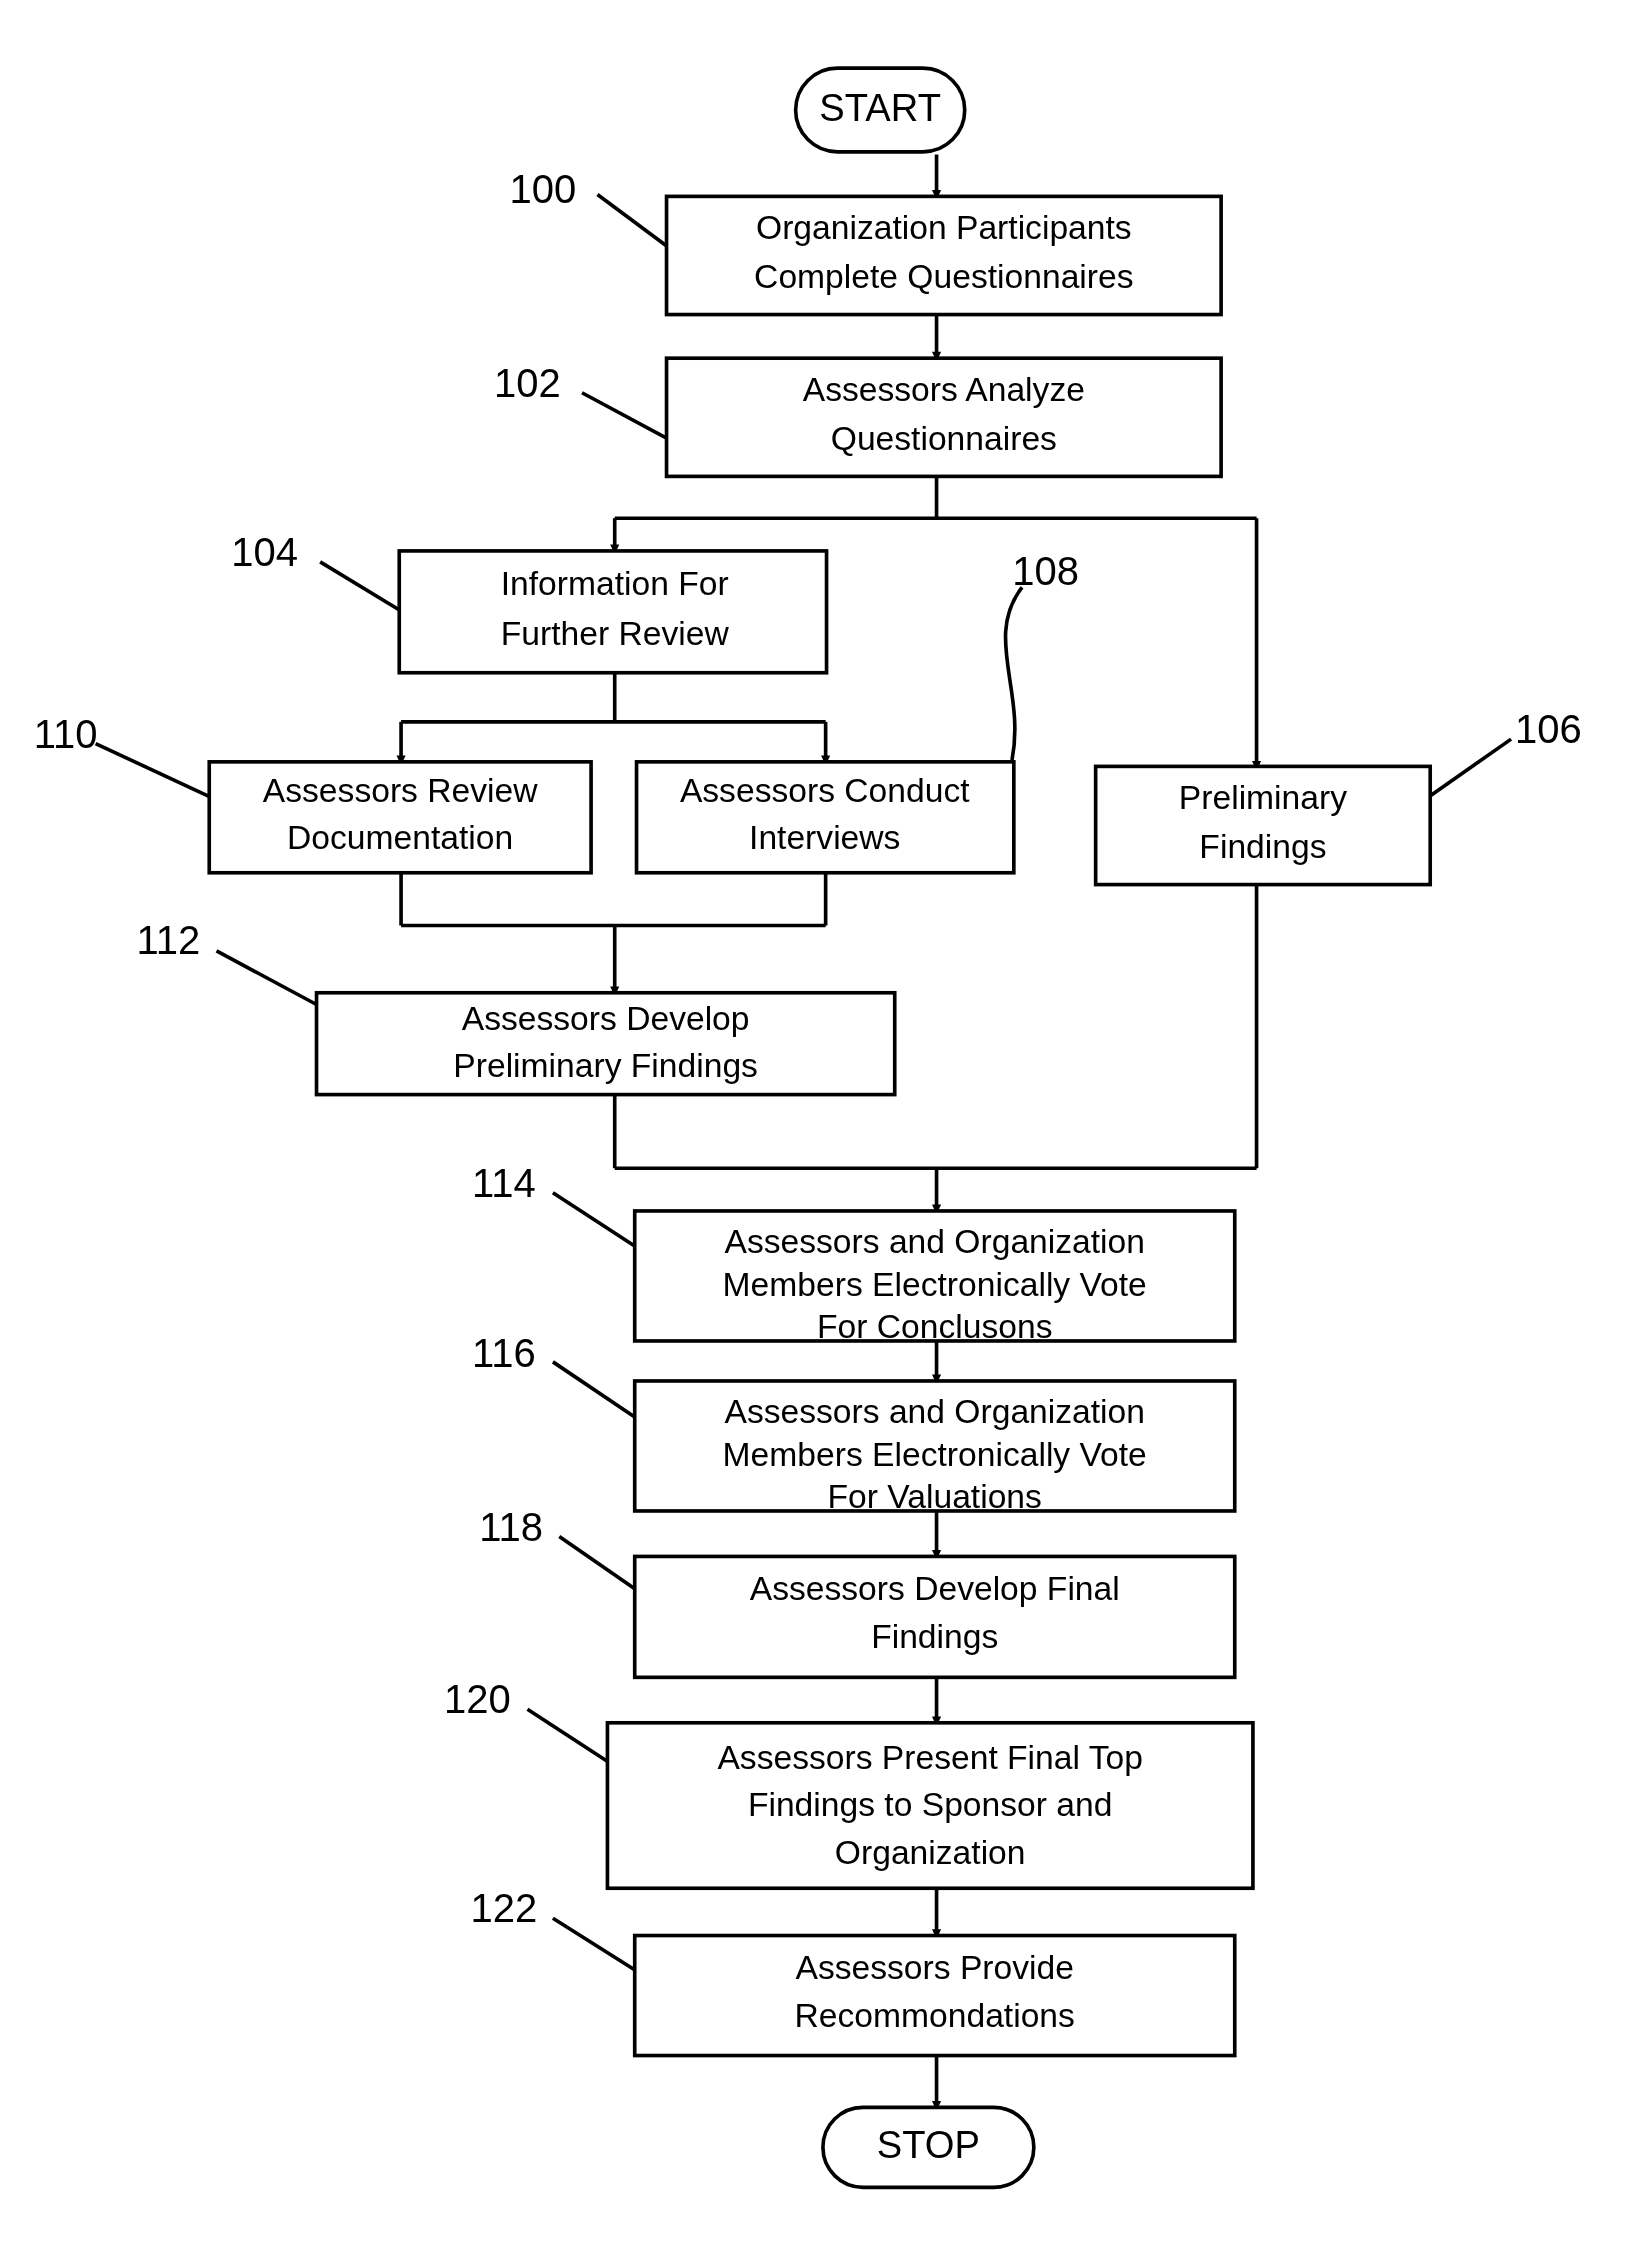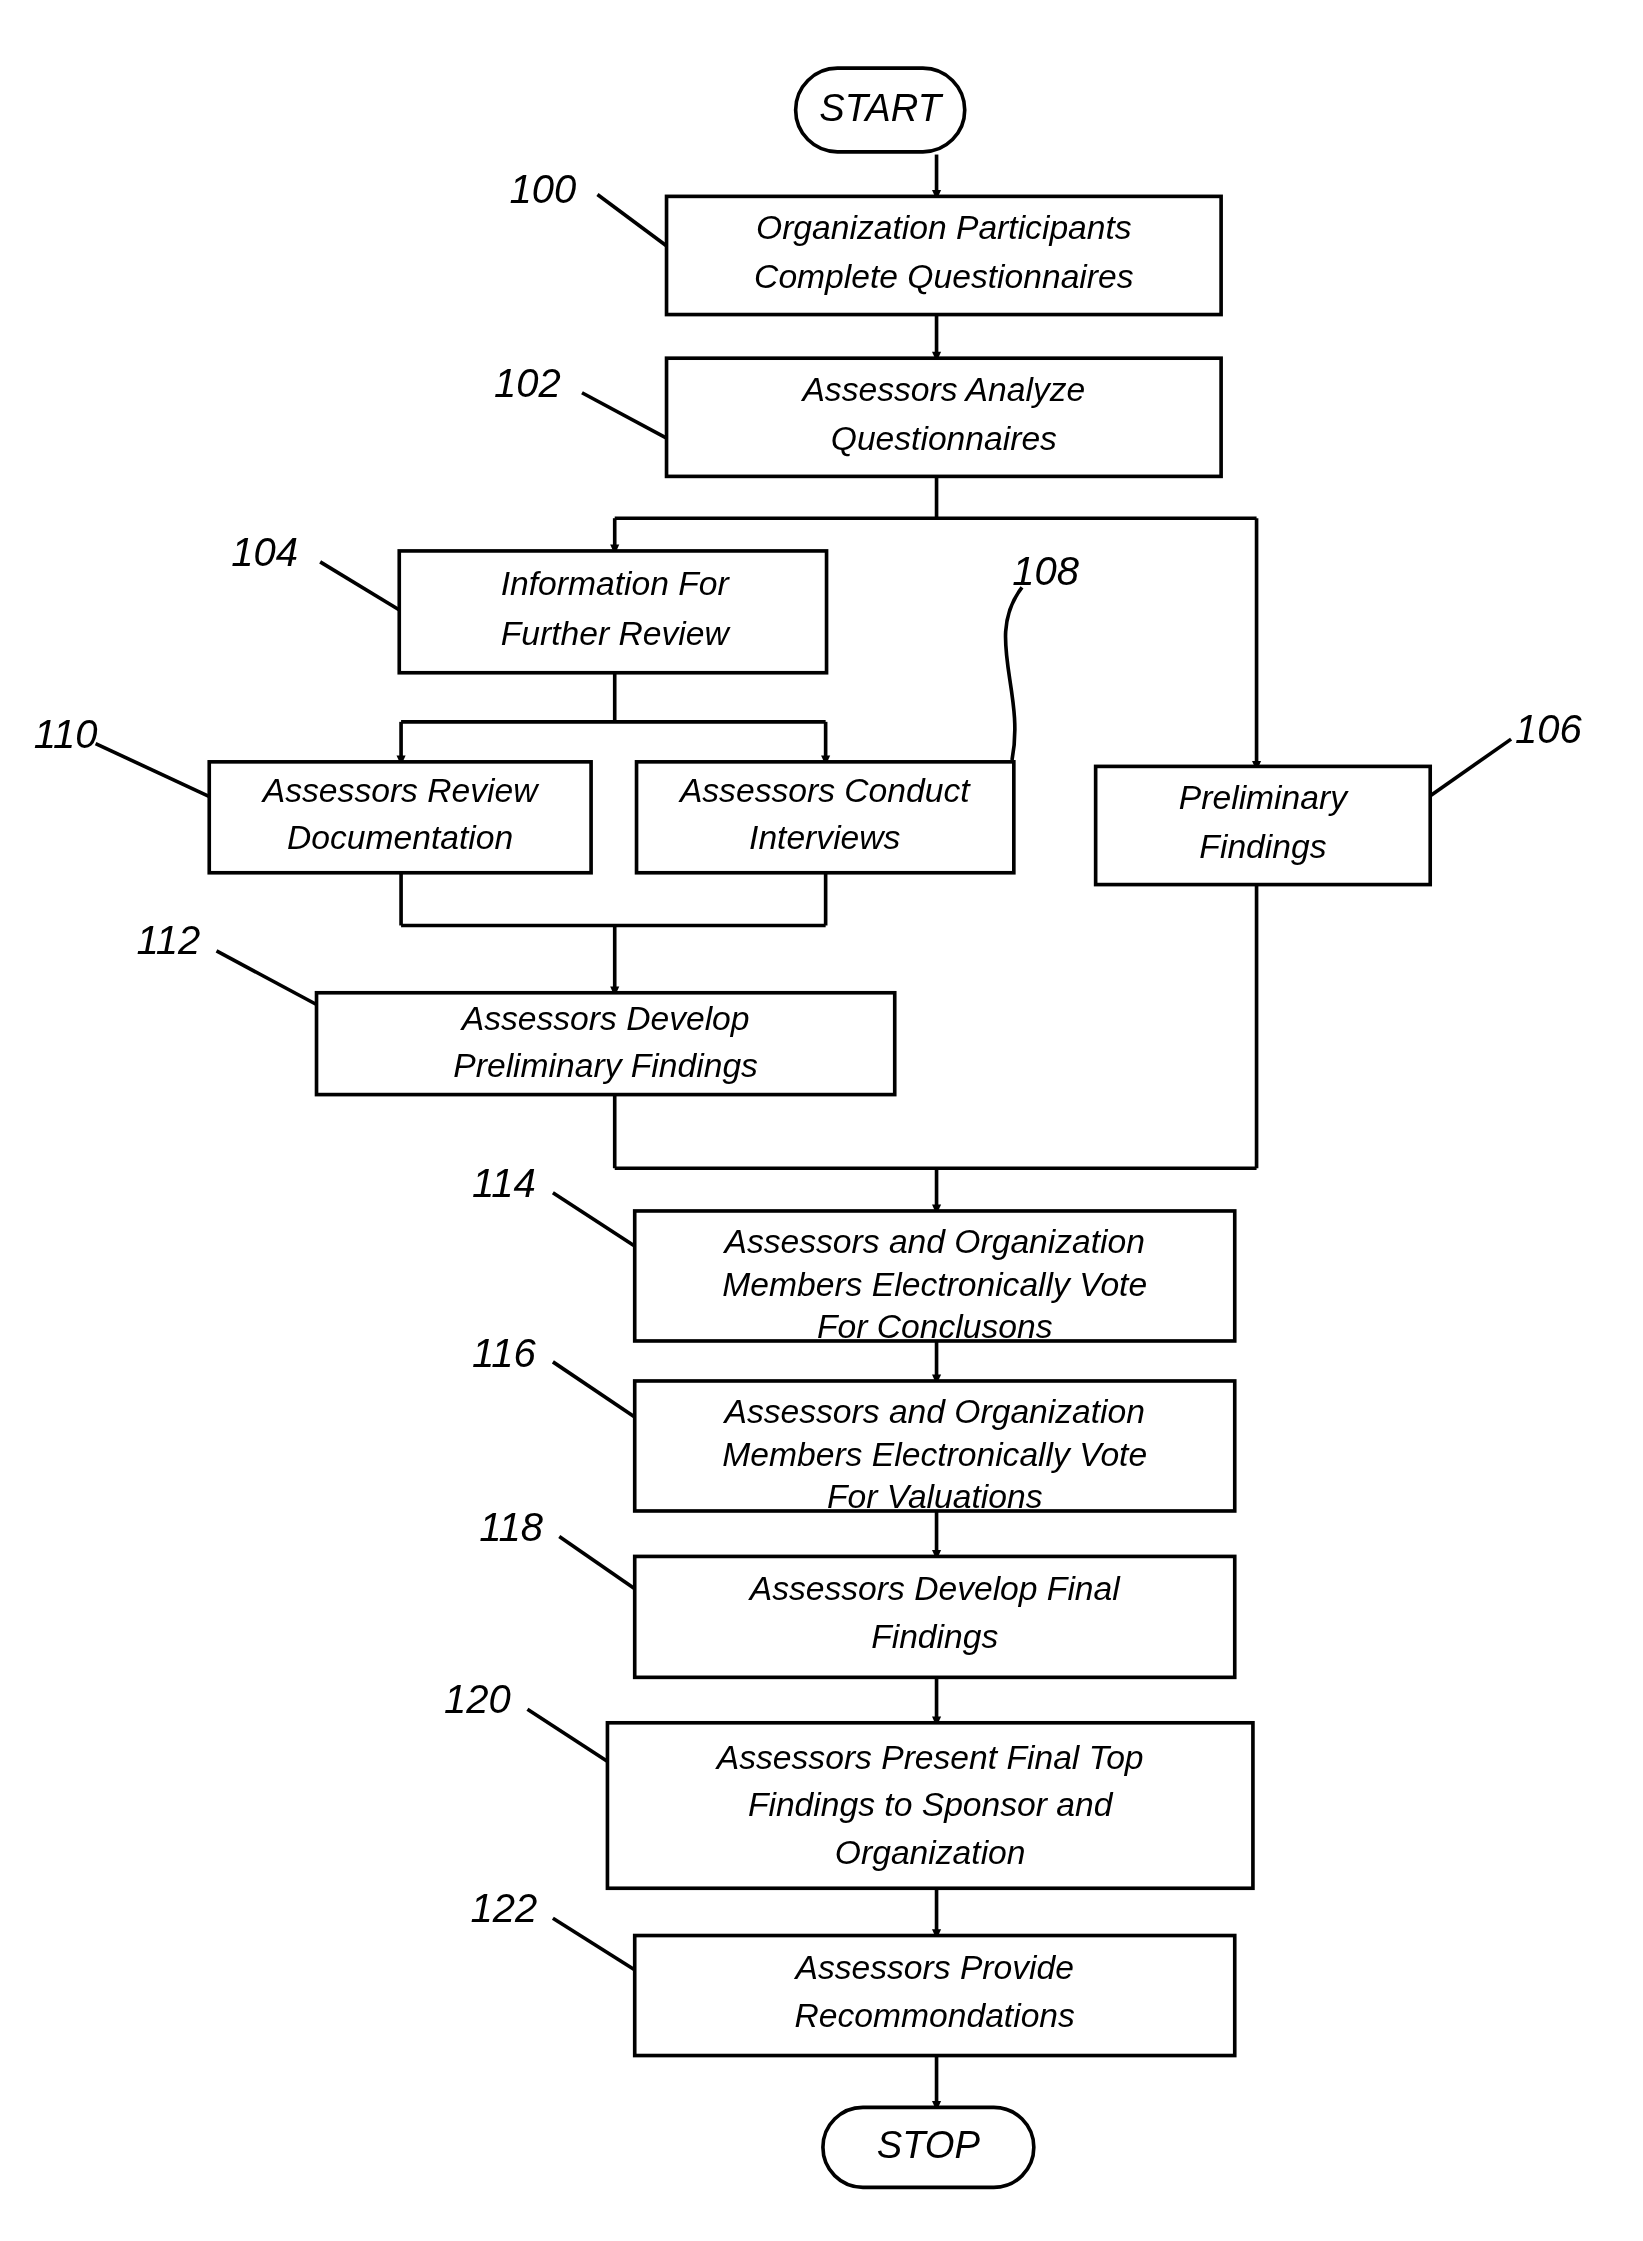--- a/index.html
+++ b/index.html
@@ -11,21 +11,20 @@
     width: 1644px;
     height: 2241px;
     font-family: "Liberation Sans", sans-serif;
     overflow: hidden;
   }
   #flowchart-root {
     position: relative;
     width: 1304px;
     height: 2241px;
     background: #ffffff;
-    font-style: italic;
   }
   svg.flow {
     position: absolute;
     top: 0;
     left: 0;
     width: 1644px;
     height: 2241px;
   }
   .node-rect {
     fill: #ffffff;

